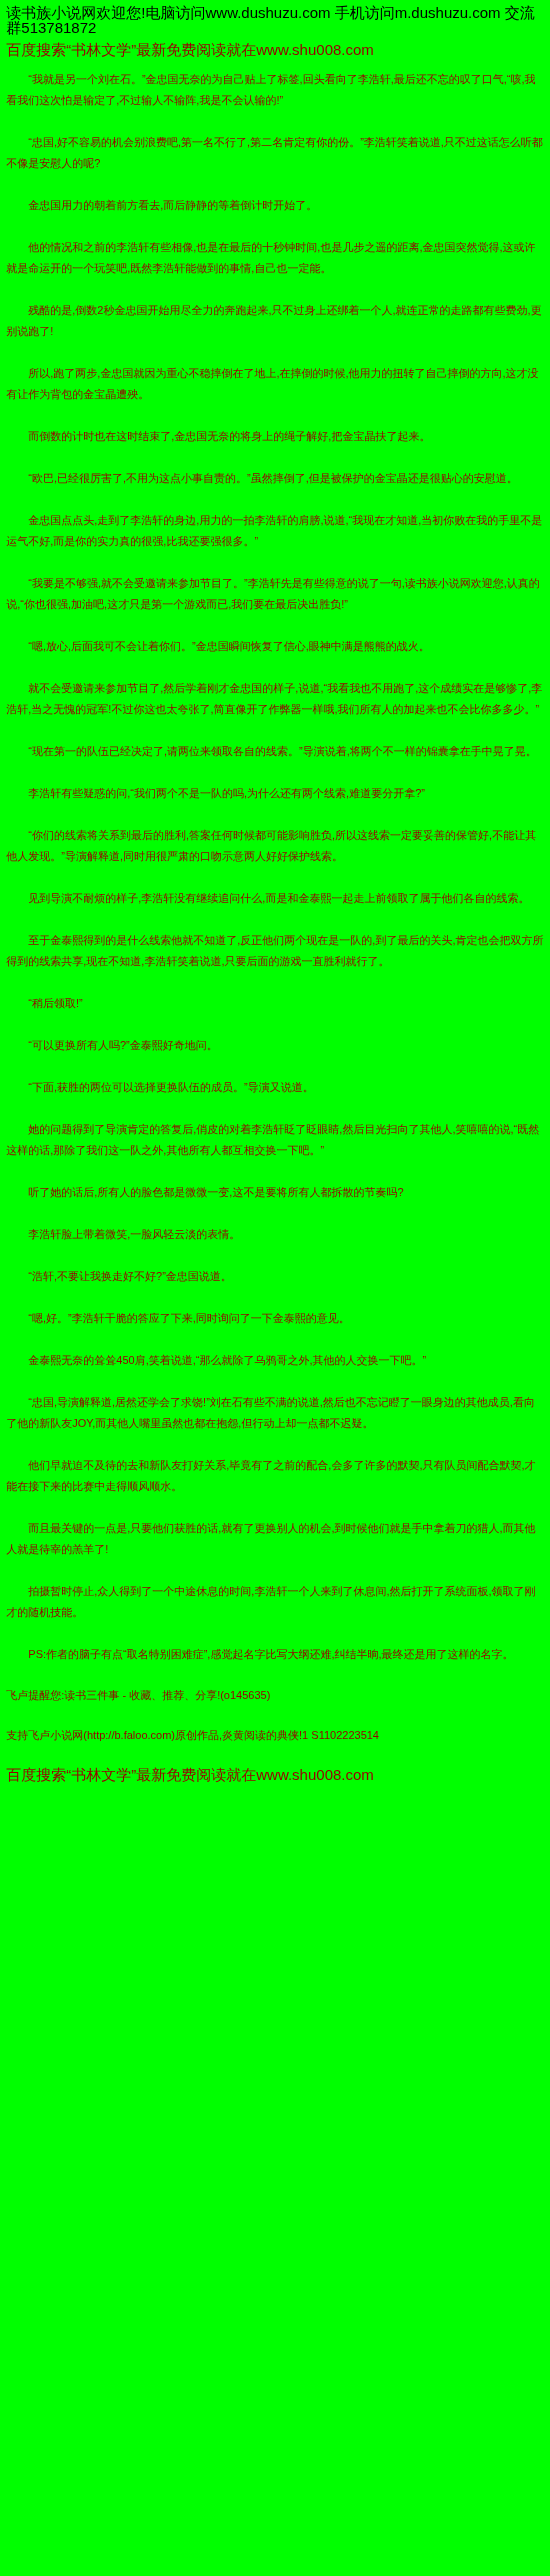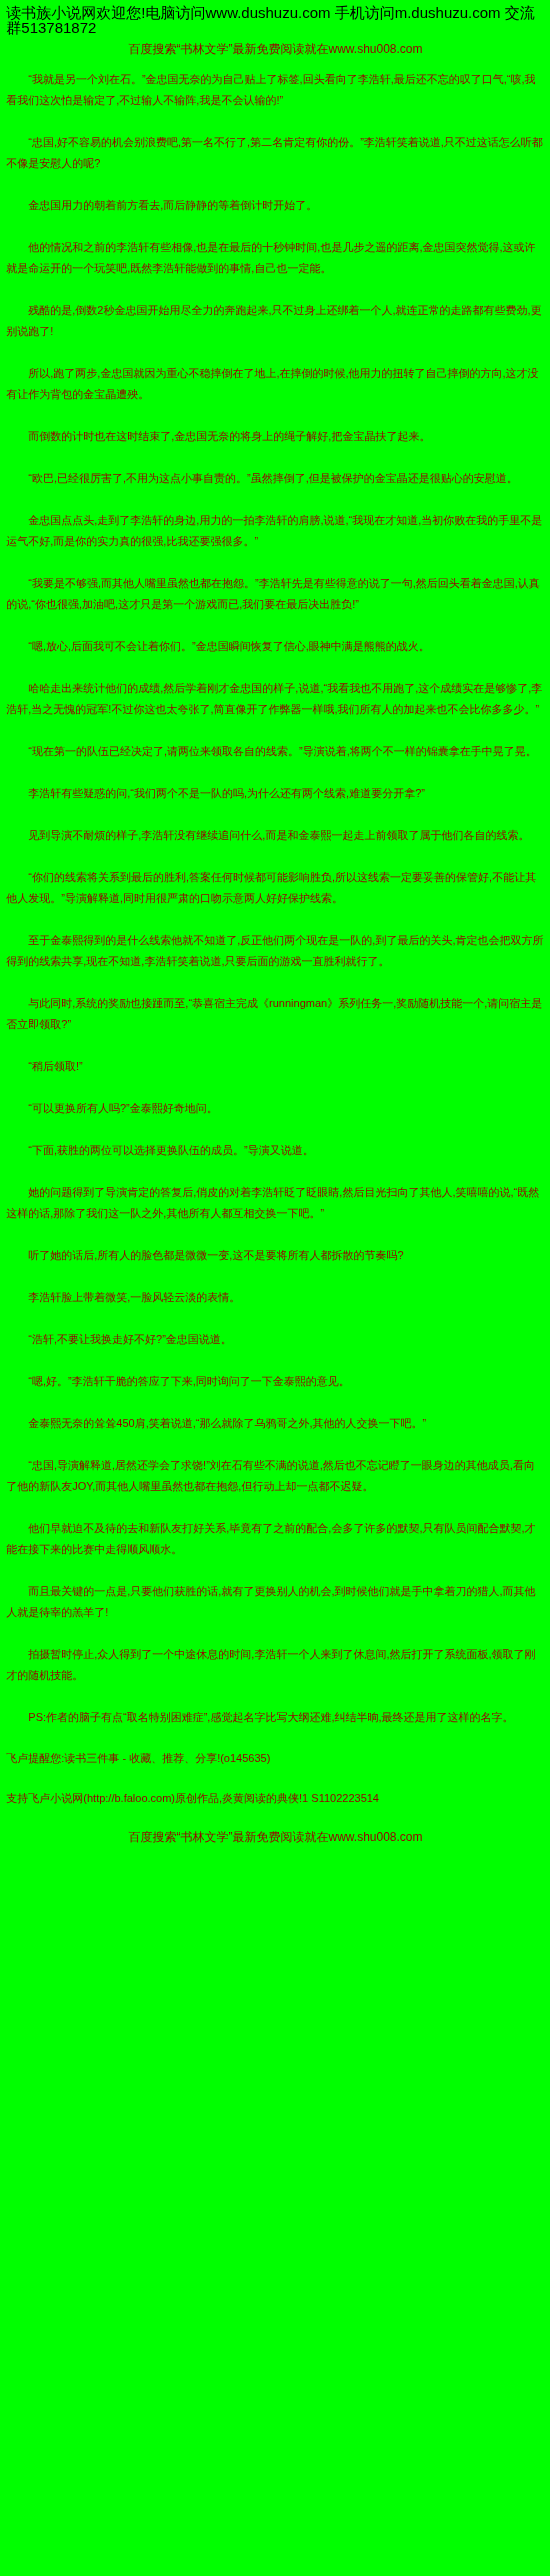--- a/index.html
+++ b/index.html
@@ -13,24 +13,23 @@
     font-size: 11px;
     padding: 4.7px 6.3px 15.7px 6.3px;
   }
   .site-notice {
     color: var(--hfg, #000000);
     font-size: 15px;
     line-height: 15.7px;
     margin-bottom: 4.7px;
   }
   .banner {
-    font-size: 12px;
+    font-size: 15px;
     line-height: 17.3px;
     margin: 3.1px 0 11px 0;
-    text-align: center;
   }
   .banner.bottom { margin: 14px 0 0 0; }
   .chapter-text p.para {
     margin: 0 0 21px 0;
     line-height: 21px;
     text-indent: 2em;
     word-break: break-all;
   }
   .footer p.meta {
     margin: 0 0 21px 0;
@@ -50,29 +49,28 @@
   <div class="chapter-text">
     <p class="para">“我就是另一个刘在石。”金忠国无奈的为自己贴上了标签,回头看向了李浩轩,最后还不忘的叹了口气,“咳,我看我们这次怕是输定了,不过输人不输阵,我是不会认输的!”</p>
     <p class="para">“忠国,好不容易的机会别浪费吧,第一名不行了,第二名肯定有你的份。”李浩轩笑着说道,只不过这话怎么听都不像是安慰人的呢?</p>
     <p class="para">金忠国用力的朝着前方看去,而后静静的等着倒计时开始了。</p>
     <p class="para">他的情况和之前的李浩轩有些相像,也是在最后的十秒钟时间,也是几步之遥的距离,金忠国突然觉得,这或许就是命运开的一个玩笑吧,既然李浩轩能做到的事情,自己也一定能。</p>
     <p class="para">残酷的是,倒数2秒金忠国开始用尽全力的奔跑起来,只不过身上还绑着一个人,就连正常的走路都有些费劲,更别说跑了!</p>
     <p class="para">所以,跑了两步,金忠国就因为重心不稳摔倒在了地上,在摔倒的时候,他用力的扭转了自己摔倒的方向,这才没有让作为背包的金宝晶遭殃。</p>
     <p class="para">而倒数的计时也在这时结束了,金忠国无奈的将身上的绳子解好,把金宝晶扶了起来。</p>
     <p class="para">“欧巴,已经很厉害了,不用为这点小事自责的。”虽然摔倒了,但是被保护的金宝晶还是很贴心的安慰道。</p>
     <p class="para">金忠国点点头,走到了李浩轩的身边,用力的一拍李浩轩的肩膀,说道,“我现在才知道,当初你败在我的手里不是运气不好,而是你的实力真的很强,比我还要强很多。”</p>
-    <p class="para">“我要是不够强,而其他人嘴里虽然也都在抱怨。”李浩轩先是有些得意的说了一句,然后回头看着金忠国,认真的说,“你也很强,加油吧,这才只是第一个游戏而已,我们要在最后决出胜负!”</p>
+    <p class="para">“我要是不够强,就不会受邀请来参加节目了。”李浩轩先是有些得意的说了一句,读书族小说网欢迎您,认真的说,“你也很强,加油吧,这才只是第一个游戏而已,我们要在最后决出胜负!”</p>
     <p class="para">“嗯,放心,后面我可不会让着你们。”金忠国瞬间恢复了信心,眼神中满是熊熊的战火。</p>
-    <p class="para">哈哈走出来统计他们的成绩,然后学着刚才金忠国的样子,说道,“我看我也不用跑了,这个成绩实在是够惨了,李浩轩,当之无愧的冠军!不过你这也太夸张了,简直像开了作弊器一样哦,我们所有人的加起来也不会比你多多少。”</p>
+    <p class="para">就不会受邀请来参加节目了,然后学着刚才金忠国的样子,说道,“我看我也不用跑了,这个成绩实在是够惨了,李浩轩,当之无愧的冠军!不过你这也太夸张了,简直像开了作弊器一样哦,我们所有人的加起来也不会比你多多少。”</p>
     <p class="para">“现在第一的队伍已经决定了,请两位来领取各自的线索。”导演说着,将两个不一样的锦囊拿在手中晃了晃。</p>
     <p class="para">李浩轩有些疑惑的问,“我们两个不是一队的吗,为什么还有两个线索,难道要分开拿?”</p>
+    <p class="para">“你们的线索将关系到最后的胜利,答案任何时候都可能影响胜负,所以这线索一定要妥善的保管好,不能让其他人发现。”导演解释道,同时用很严肃的口吻示意两人好好保护线索。</p>
     <p class="para">见到导演不耐烦的样子,李浩轩没有继续追问什么,而是和金泰熙一起走上前领取了属于他们各自的线索。</p>
-    <p class="para">“你们的线索将关系到最后的胜利,答案任何时候都可能影响胜负,所以这线索一定要妥善的保管好,不能让其他人发现。”导演解释道,同时用很严肃的口吻示意两人好好保护线索。</p>
     <p class="para">至于金泰熙得到的是什么线索他就不知道了,反正他们两个现在是一队的,到了最后的关头,肯定也会把双方所得到的线索共享,现在不知道,李浩轩笑着说道,只要后面的游戏一直胜利就行了。</p>
-    <p class="para">与此同时,系统的奖励也接踵而至,“恭喜宿主完成《runningman》系列任务一,奖励随机技能一个,请问宿主是否立即领取?”</p>
     <p class="para">“稍后领取!”</p>
     <p class="para">“可以更换所有人吗?”金泰熙好奇地问。</p>
     <p class="para">“下面,获胜的两位可以选择更换队伍的成员。”导演又说道。</p>
     <p class="para">她的问题得到了导演肯定的答复后,俏皮的对着李浩轩眨了眨眼睛,然后目光扫向了其他人,笑嘻嘻的说,“既然这样的话,那除了我们这一队之外,其他所有人都互相交换一下吧。”</p>
     <p class="para">听了她的话后,所有人的脸色都是微微一变,这不是要将所有人都拆散的节奏吗?</p>
     <p class="para">李浩轩脸上带着微笑,一脸风轻云淡的表情。</p>
     <p class="para">“浩轩,不要让我换走好不好?”金忠国说道。</p>
     <p class="para">“嗯,好。”李浩轩干脆的答应了下来,同时询问了一下金泰熙的意见。</p>
     <p class="para">金泰熙无奈的耸耸450肩,笑着说道,“那么就除了乌鸦哥之外,其他的人交换一下吧。”</p>
     <p class="para">“忠国,导演解释道,居然还学会了求饶!”刘在石有些不满的说道,然后也不忘记瞪了一眼身边的其他成员,看向了他的新队友JOY,而其他人嘴里虽然也都在抱怨,但行动上却一点都不迟疑。</p>

